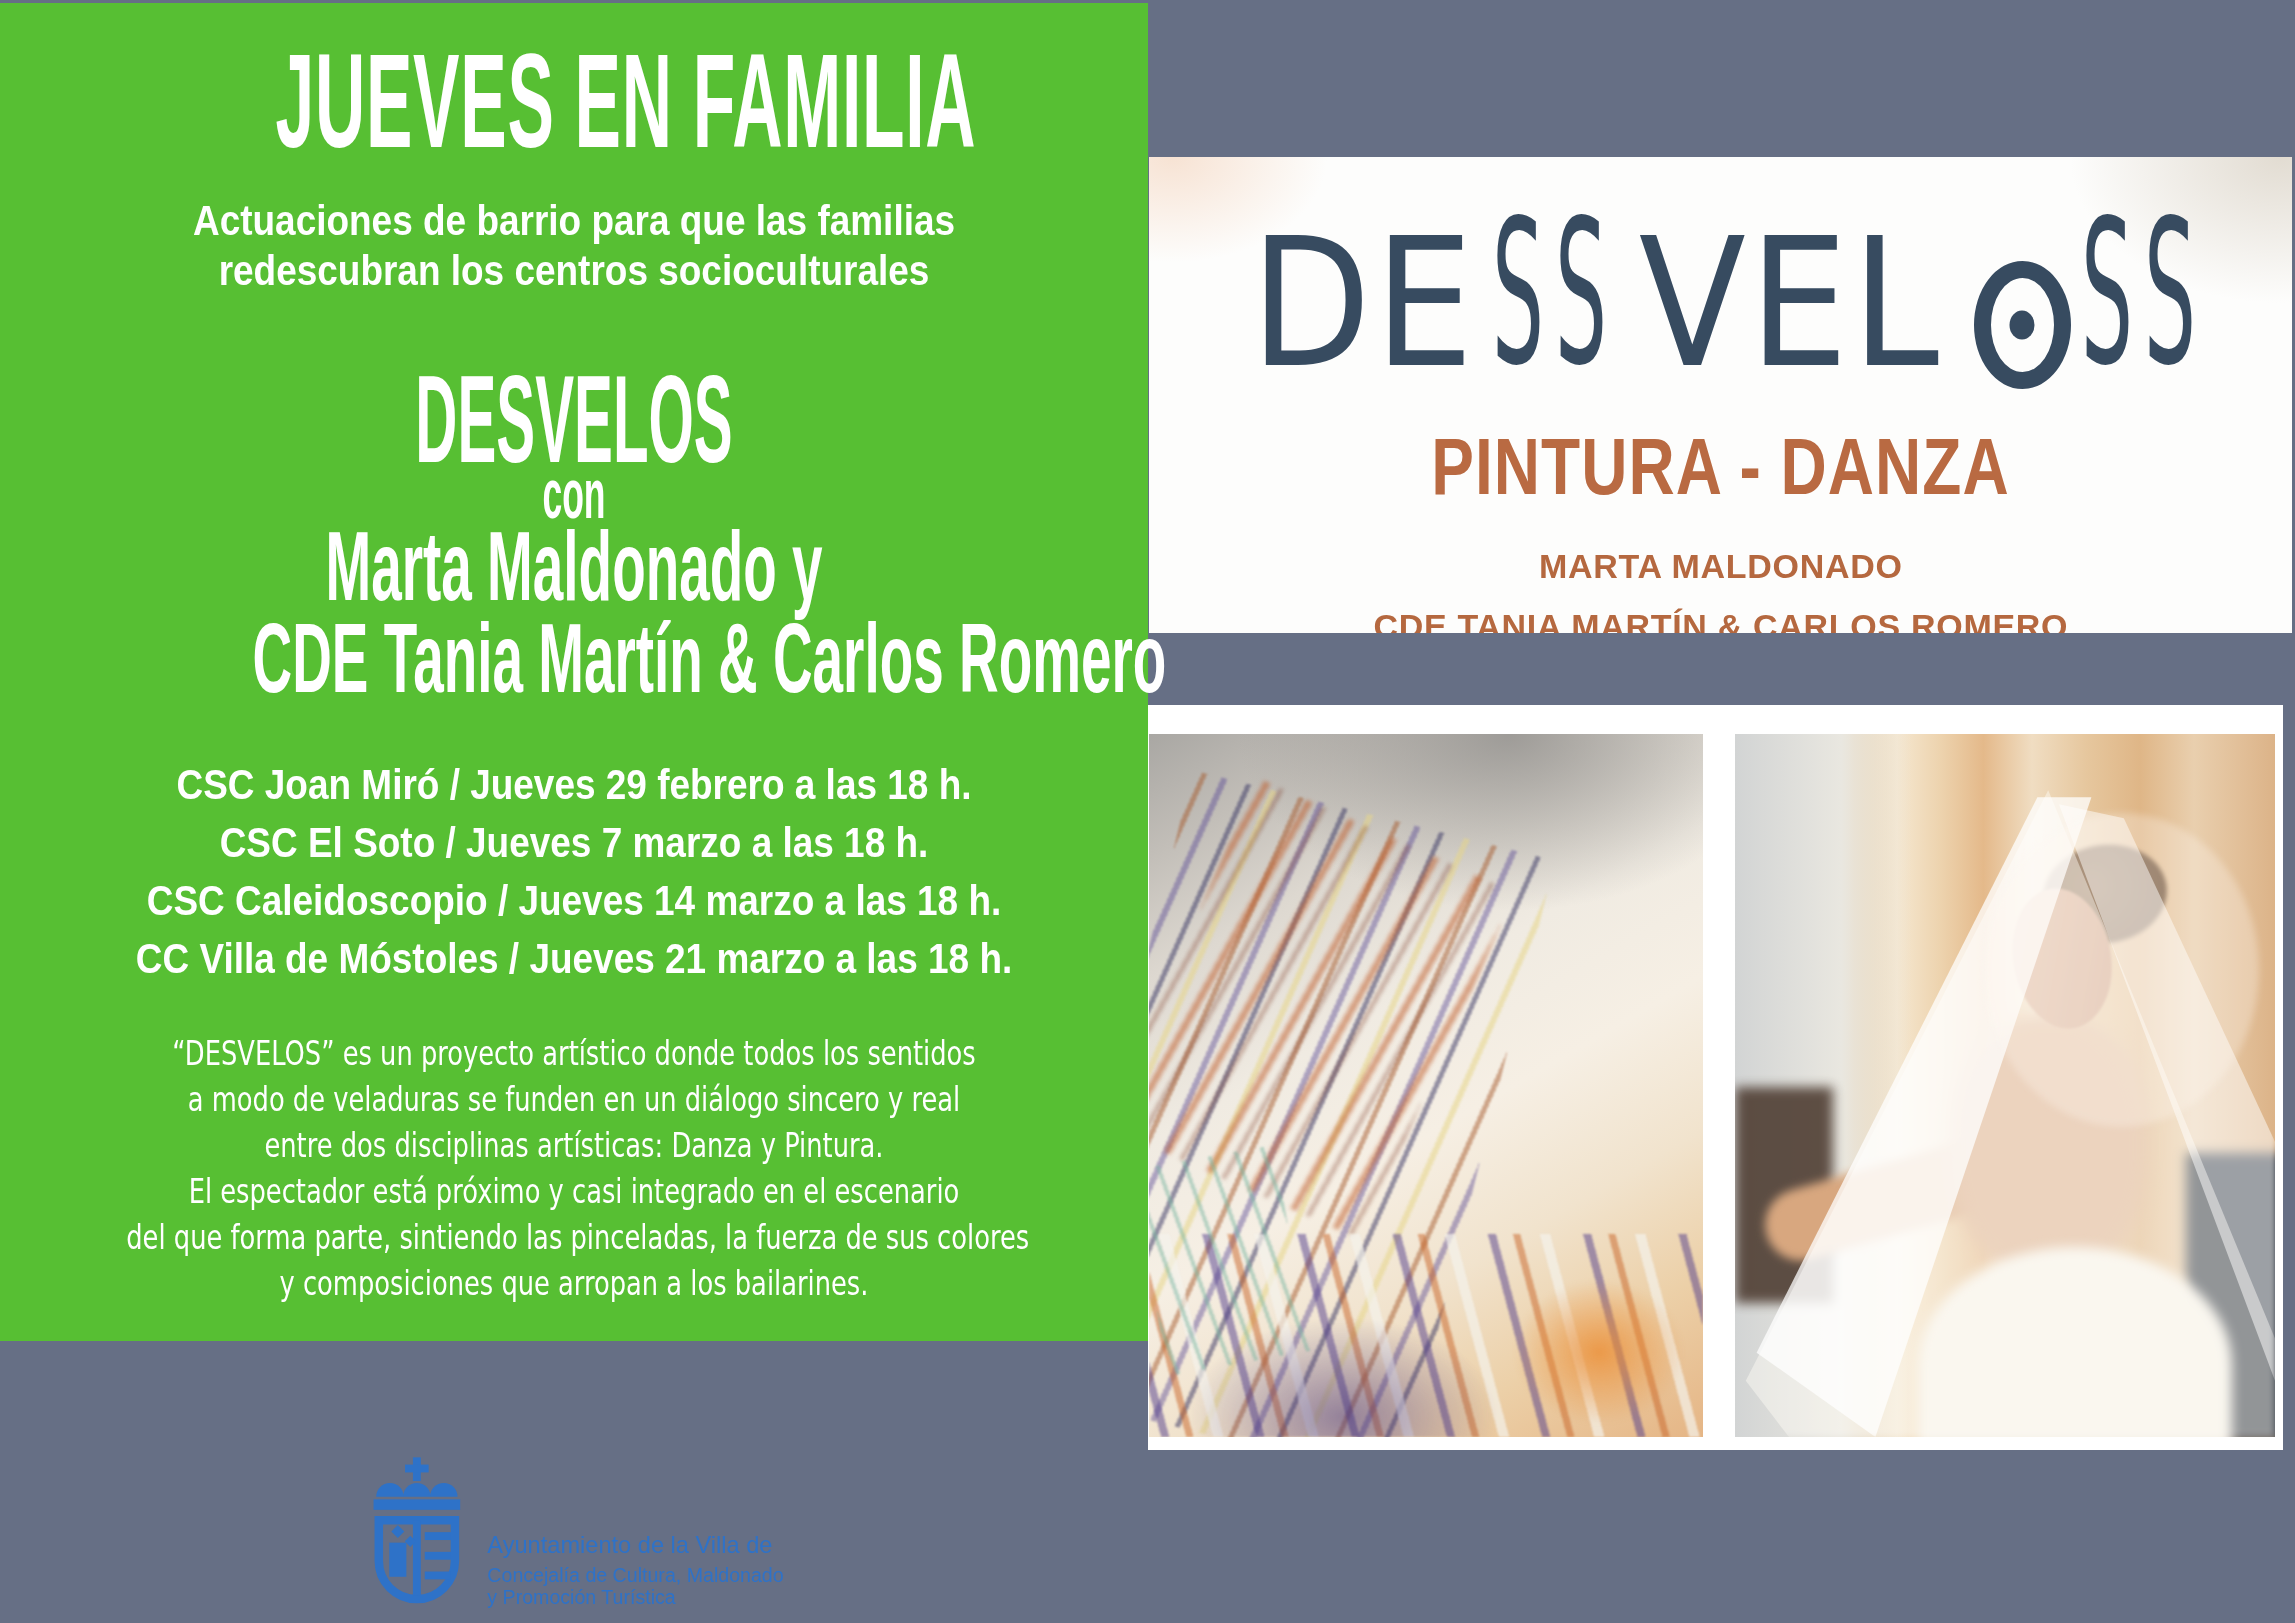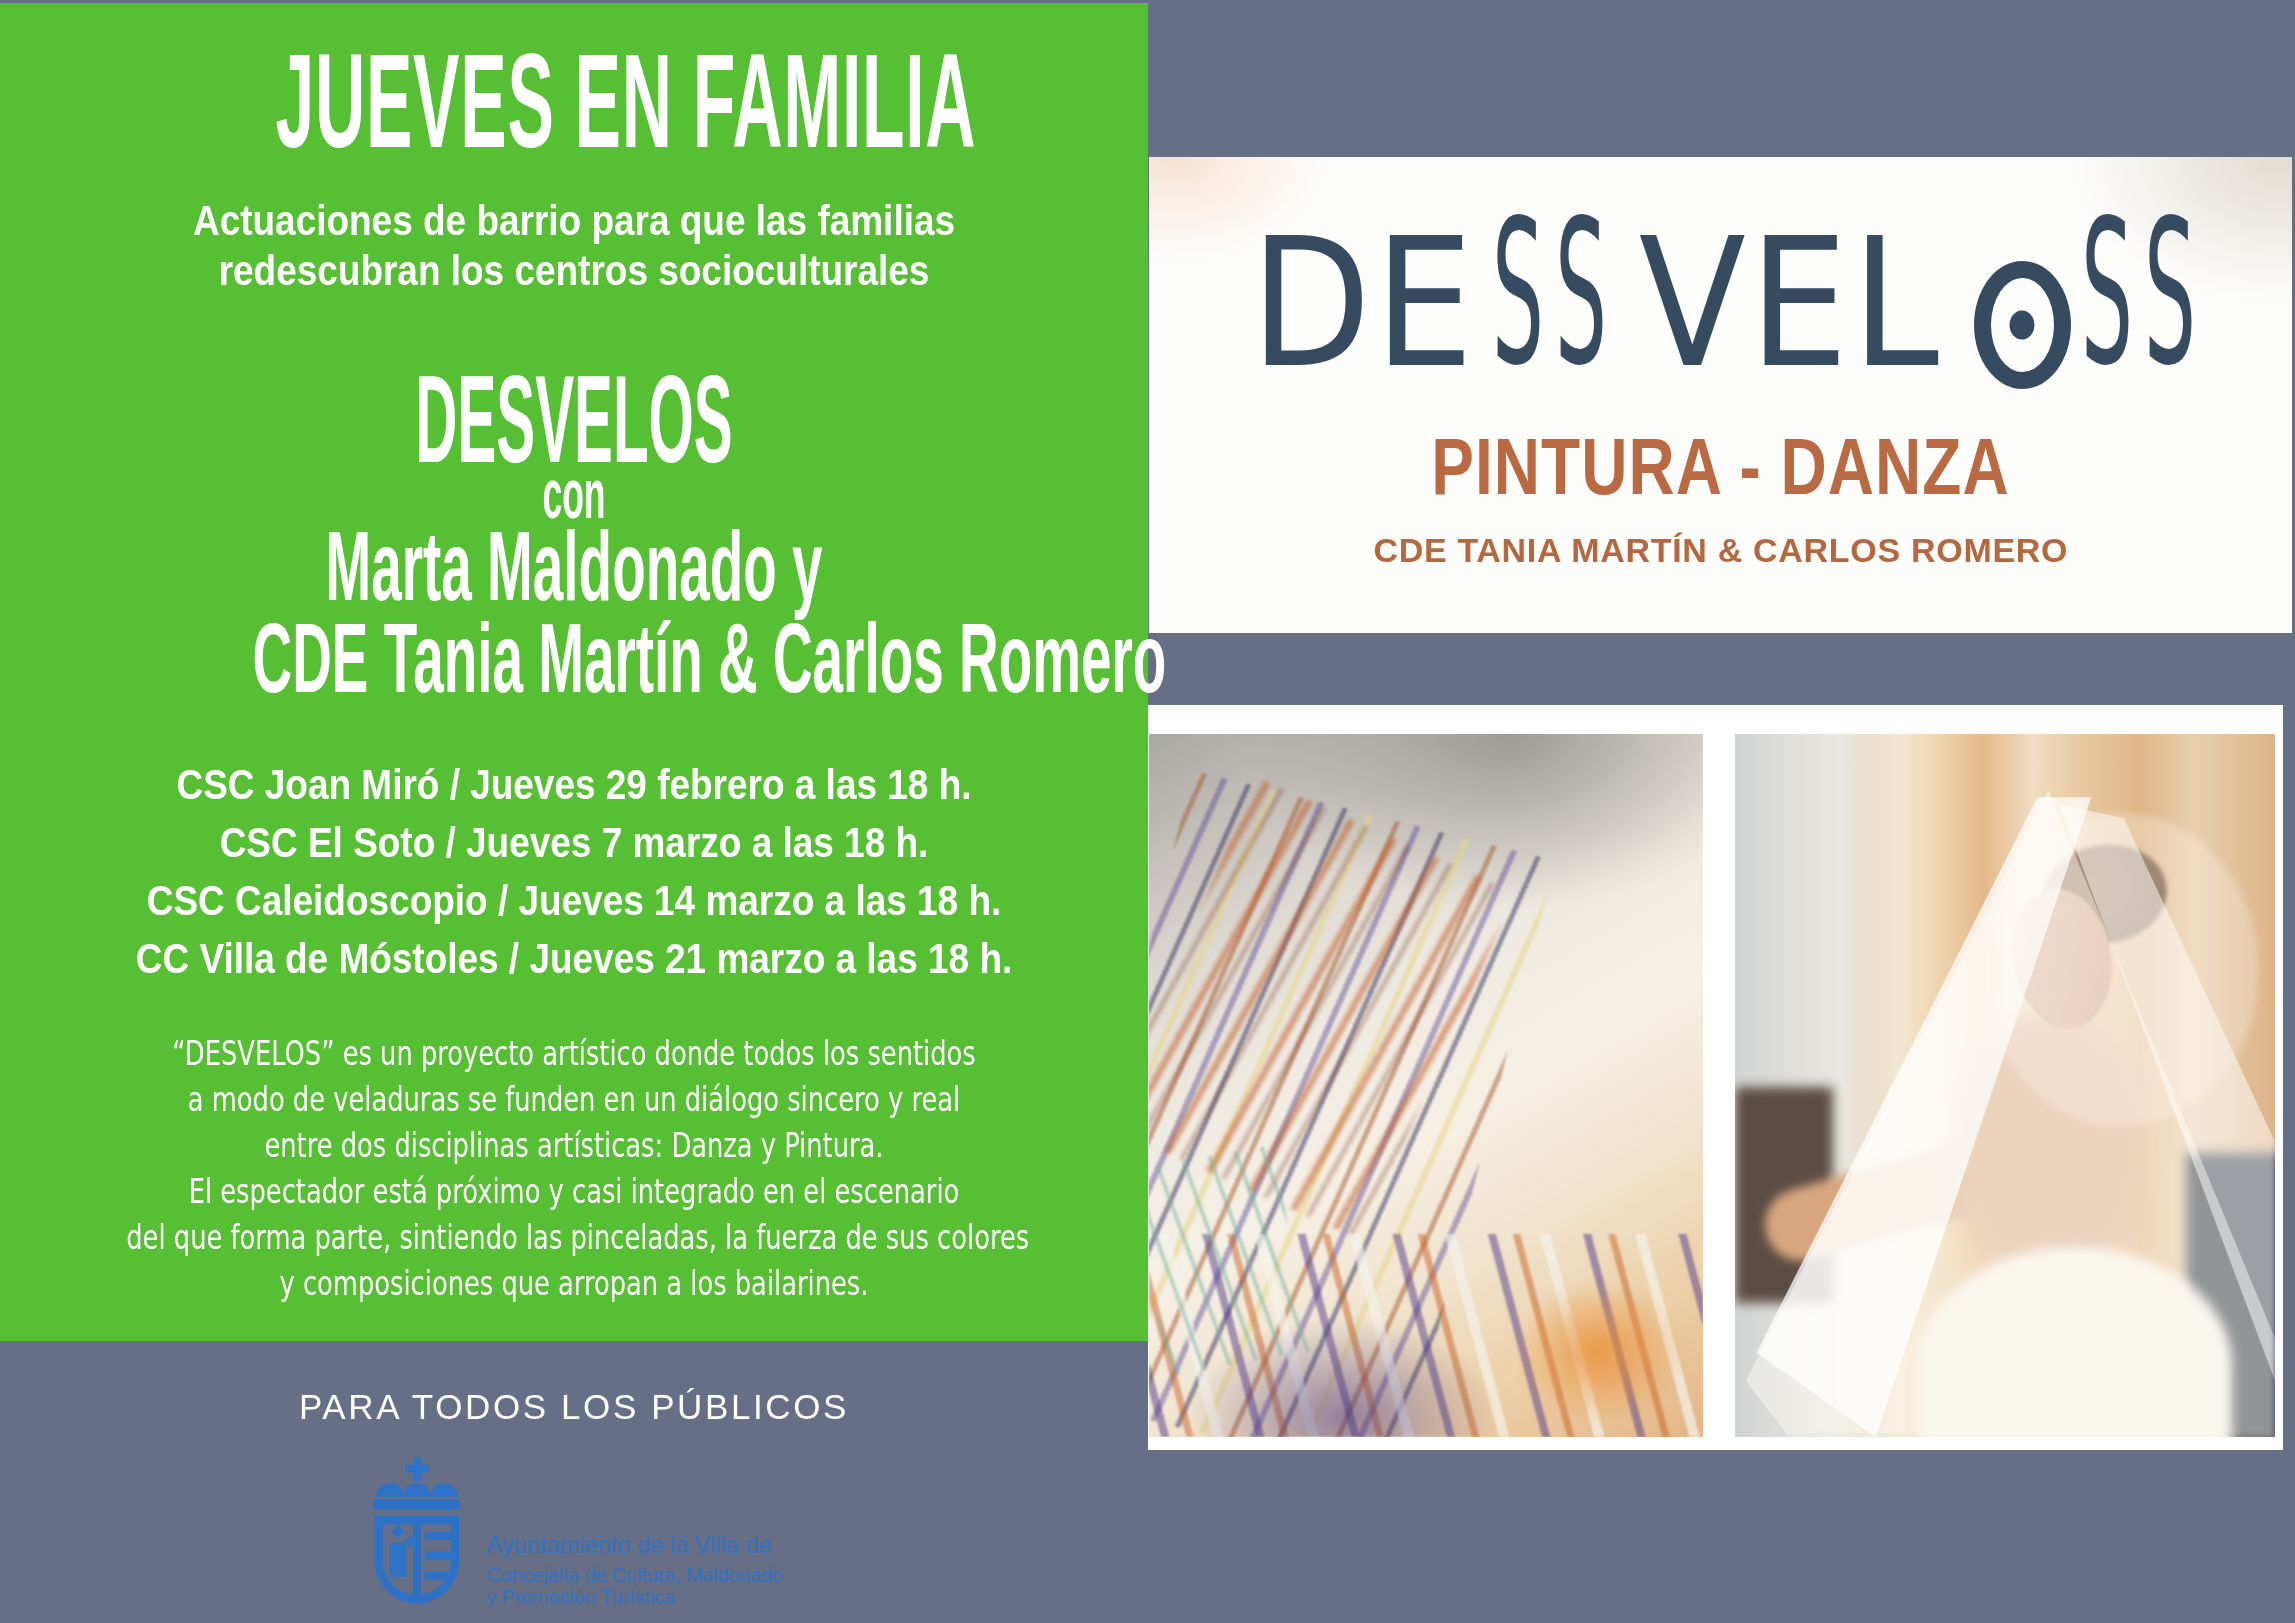--- a/index.html
+++ b/index.html
@@ -147,21 +147,20 @@
 
   <div class="centered description">
     <div>“DESVELOS” es un proyecto artístico donde todos los sentidos</div>
     <div>a modo de veladuras se funden en un diálogo sincero y real</div>
     <div>entre dos disciplinas artísticas: Danza y Pintura.</div>
     <div>El espectador está próximo y casi integrado en el escenario</div>
     <div>del que forma parte, sintiendo las pinceladas, la fuerza de sus colores</div>
     <div>y composiciones que arropan a los bailarines.</div>
   </div>
 
-  <div class="centered audience">PARA TODOS LOS PÚBLICOS</div>
 
   <div class="logo-row">
     <span>
       <svg width="105" height="151" viewBox="0 0 160 230" fill="none">
 
         <rect x="74" y="2" width="12" height="36" fill="#2e72c8"></rect>
         <rect x="62" y="13" width="36" height="12" fill="#2e72c8"></rect>
 
         <path d="M18 62 a21 21 0 0 1 42 0 z" fill="#2e72c8"></path>
         <path d="M59 62 a21 21 0 0 1 42 0 z" fill="#2e72c8"></path>
@@ -198,20 +197,21 @@
       <span class="bs">S</span>
       <span class="bs">S</span>
       <span class="bl">VEL</span>
       <span class="bo">
           <span class="bo-dot"></span>
         </span>
       <span class="bs">S</span>
       <span class="bs">S</span>
     </div>
     <div class="genres">PINTURA - DANZA</div>
+    <div class="r-artist1">MARTA MALDONADO</div>
     <div class="r-artist2">CDE TANIA MARTÍN &amp; CARLOS ROMERO</div>
   </div>
 
   <div class="photos">
     <div class="photo painting">
       <div class="p-base"></div>
       <div class="p-graytop"></div>
       <div class="p-streaks1"></div>
       <div class="p-streaks2"></div>
       <div class="p-bottom"></div>

